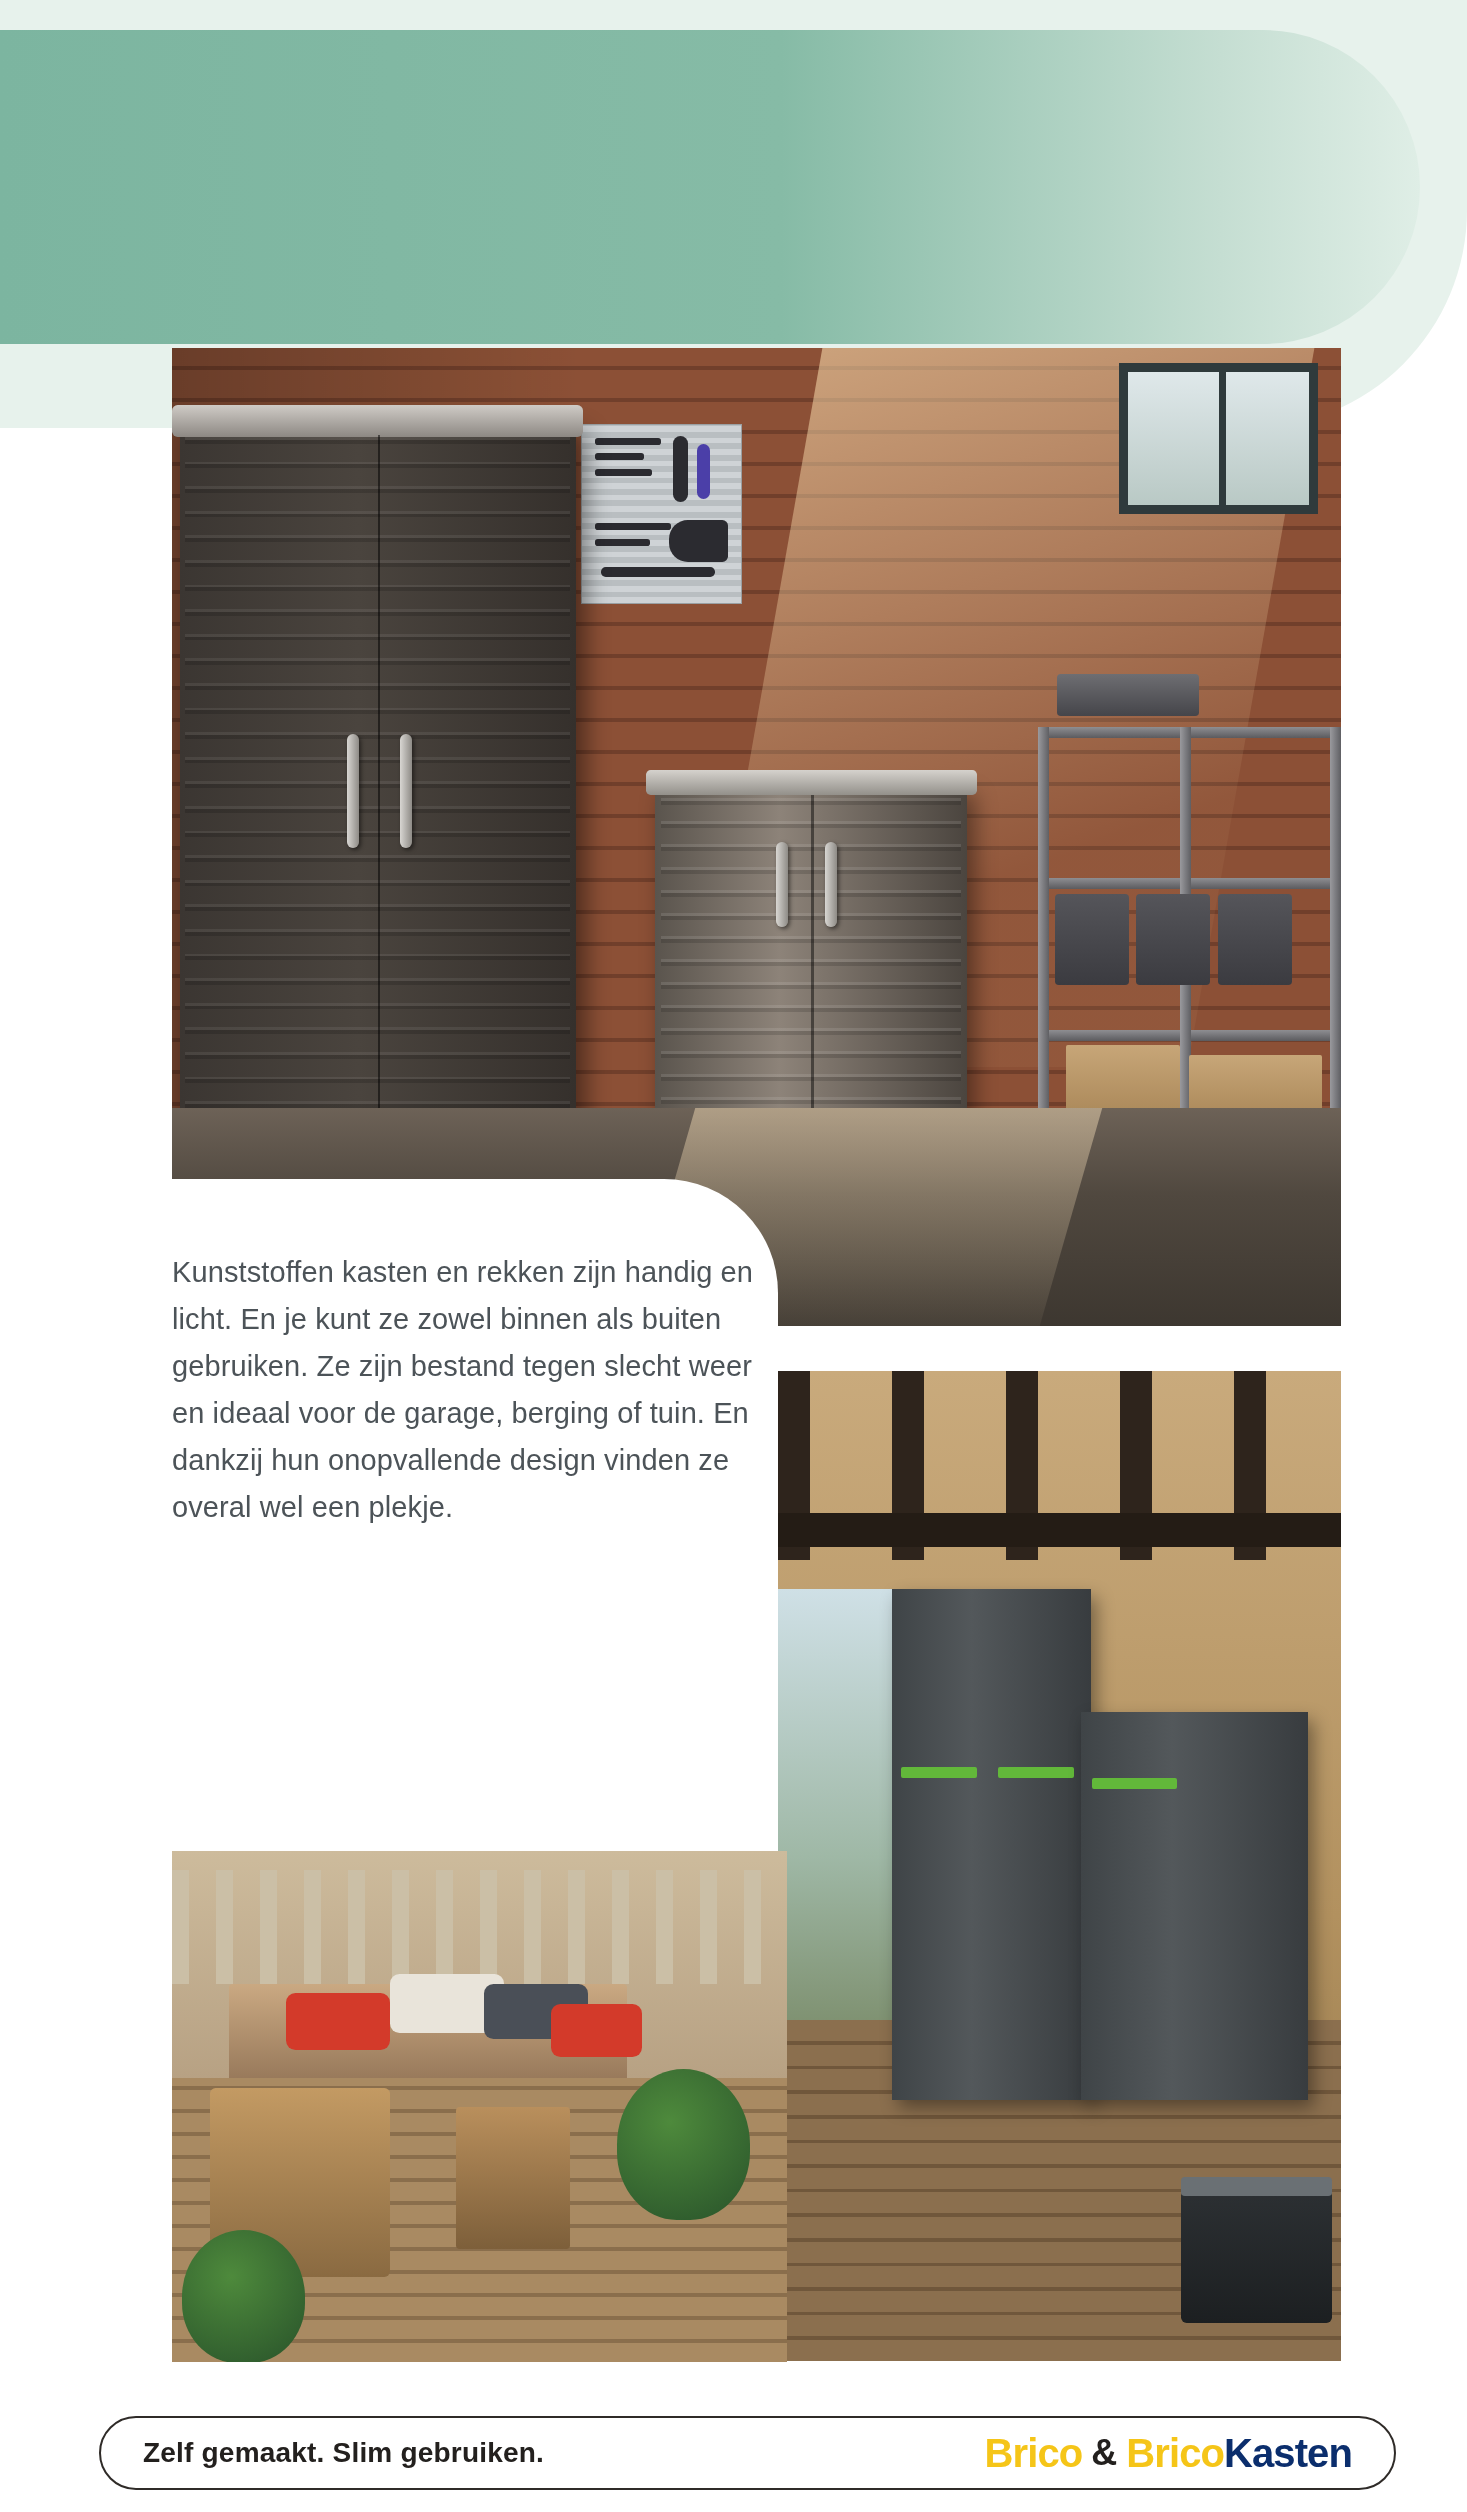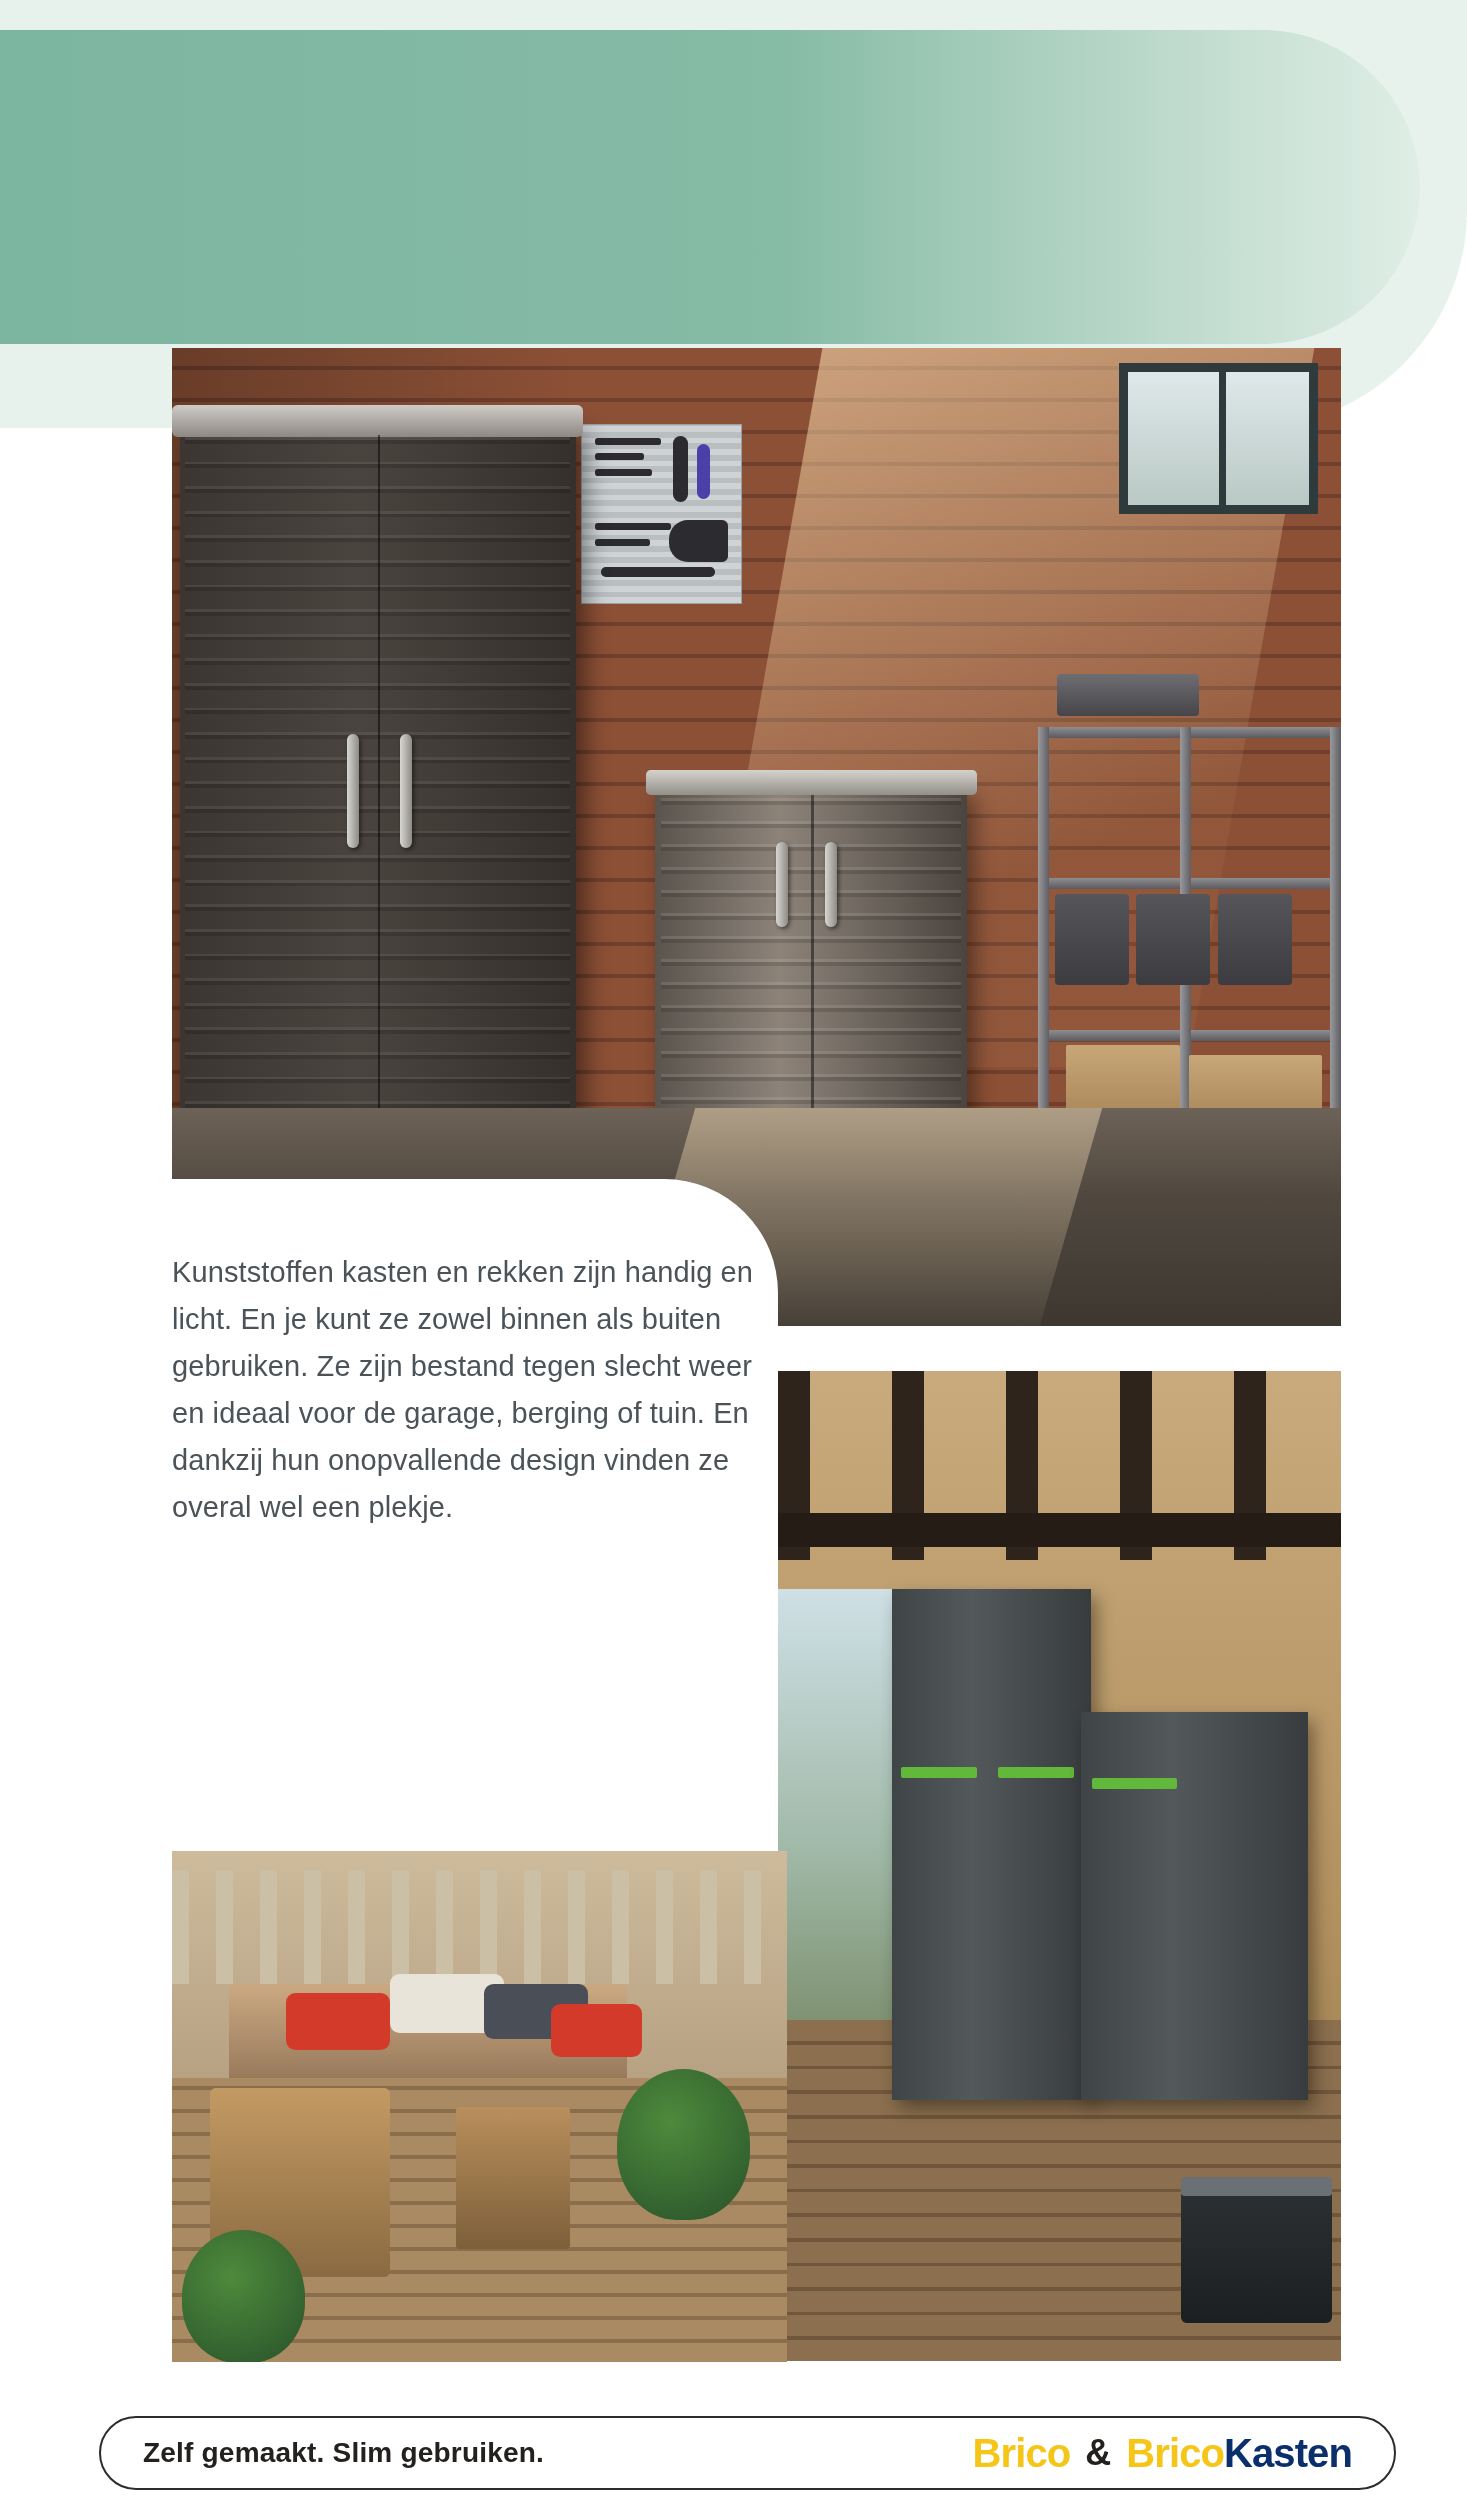--- a/index.html
+++ b/index.html
@@ -233,21 +233,21 @@
     align-items: center;
     justify-content: space-between;
     padding: 0 42px;
   }
   .footer-slogan {
     font-size: 28px;
     font-weight: bold;
     color: #23201e;
     letter-spacing: 0.2px;
   }
-  .logos { display:flex; align-items:center; gap: 15px; justify-content: flex-end; }
+  .logos { display:flex; align-items:center; gap: 9px; justify-content: flex-end; }
   .brico {
     font-family: "Liberation Sans", sans-serif;
     font-weight: bold;
     font-size: 40px;
     color: #f5c518;
     letter-spacing: -0.9px;
     position: relative;
   }
   .amp { font-size: 36px; font-weight: bold; color: #23201e; }
   .bricoplanit { font-weight: bold; font-size: 40px; letter-spacing: -0.9px; }

